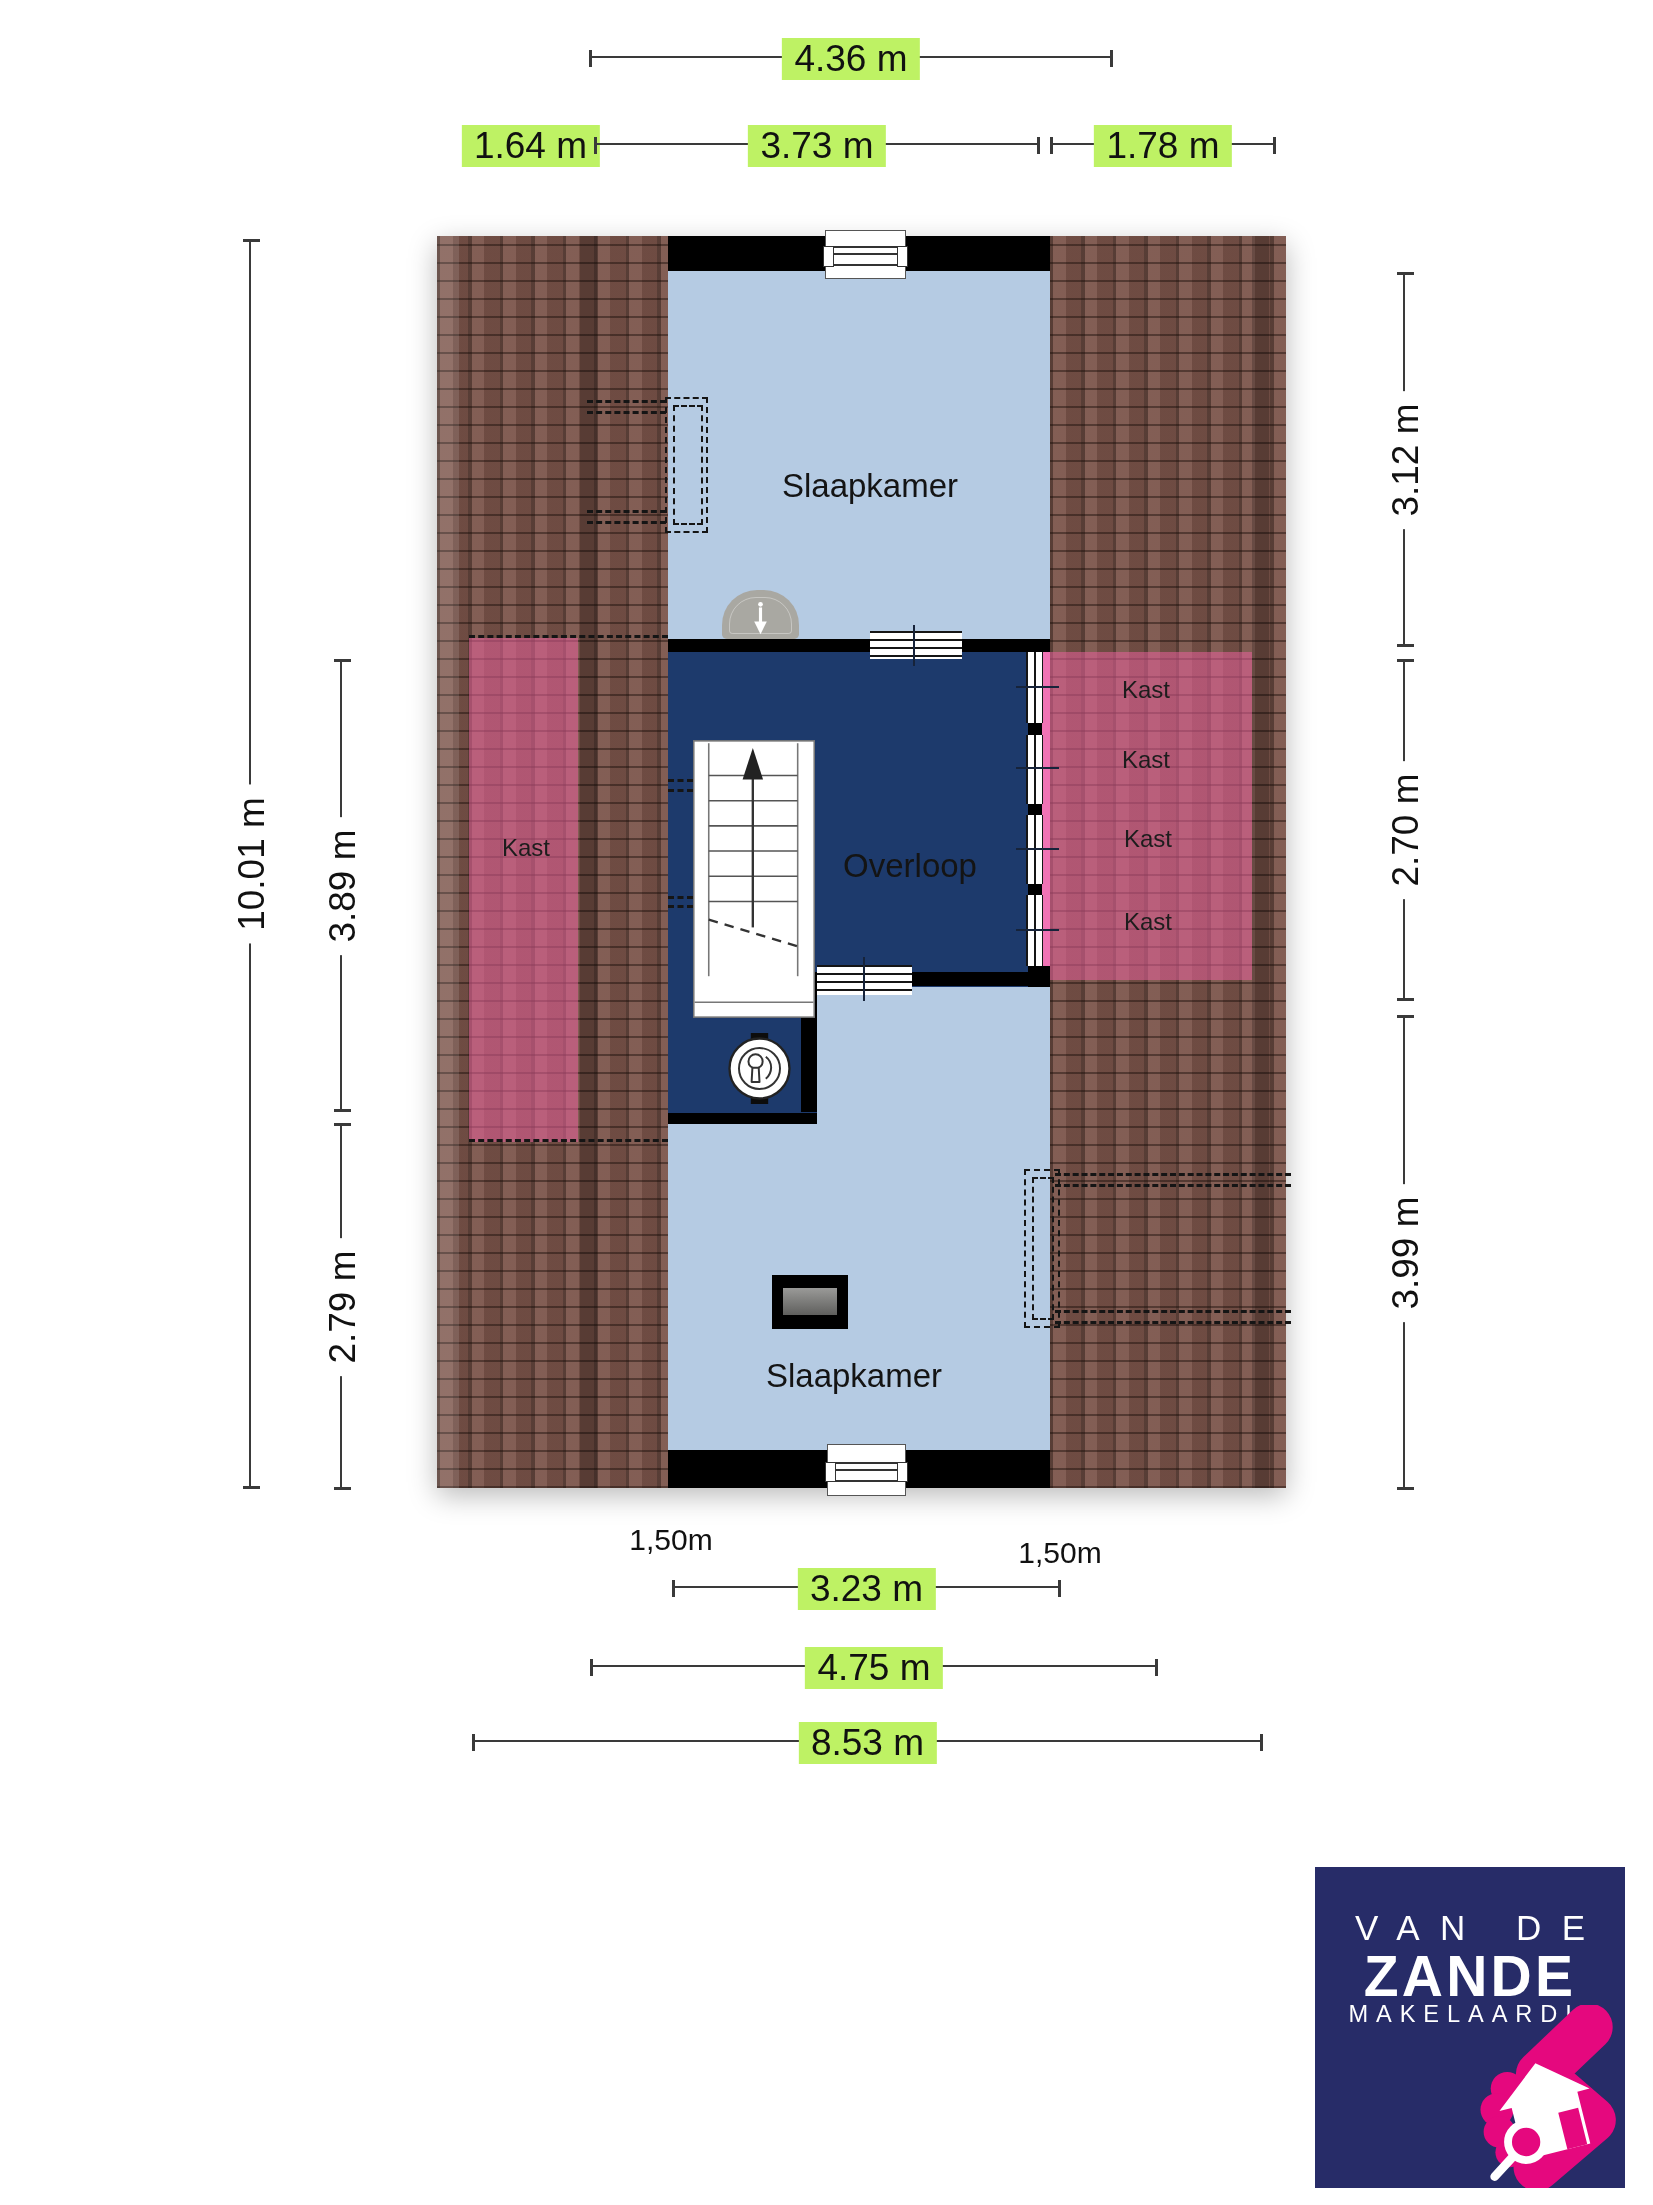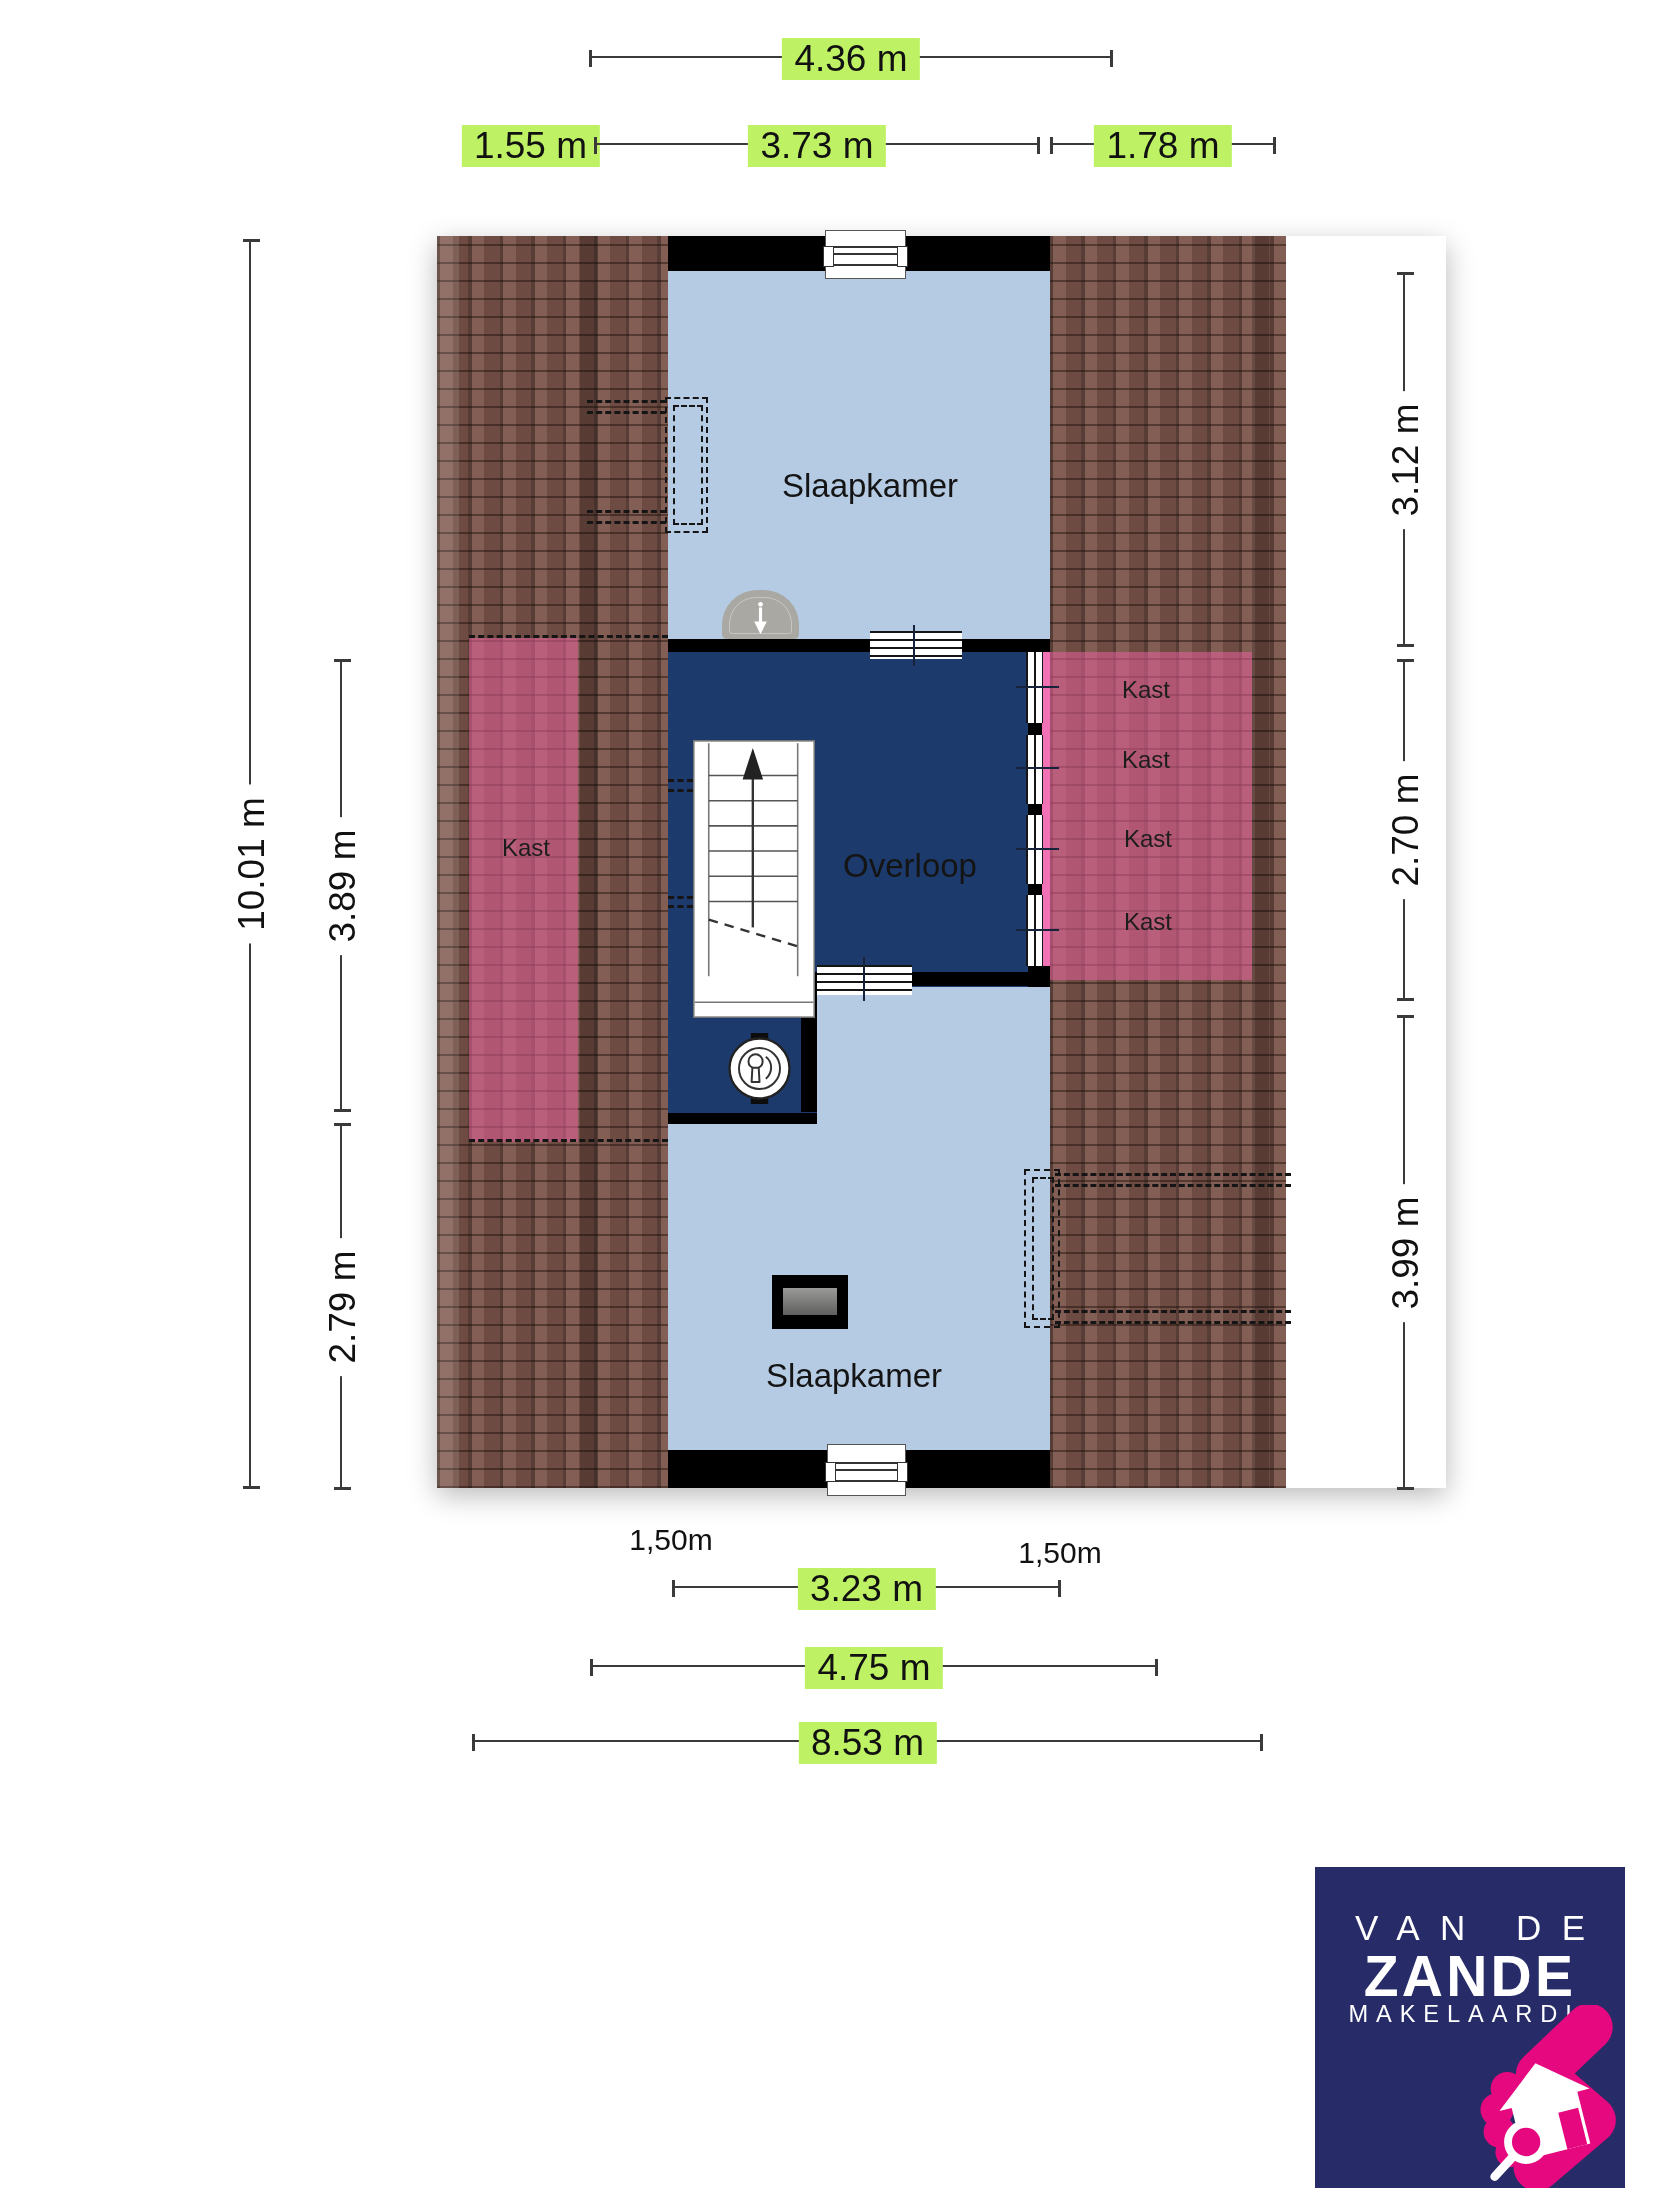--- a/index.html
+++ b/index.html
@@ -1,21 +1,21 @@
 <!DOCTYPE html>
 <html style="--room-light: #b5cbe3; --room-dark: #1d3a6c; --wall: #000000; --roof-base: #7b544a; --pink-overlay: #e7609a; --pink-strip: #f173b5; --dim-line: #3a3a3a; --logo-bg: #272c68; --logo-pink: #e5087e;font-size:12.6px"><head>
 <meta charset="utf-8">
 <style>
   html,body{margin:0;padding:0;background:#fff;}
   .canvas{position:relative;width:1654px;height:2205px;background:#fff;
           font-family:"Liberation Sans",sans-serif;color:#1a1a1a;overflow:hidden;}
   .abs{position:absolute;}
 
   
-  .plan{position:absolute;left:437px;top:236px;width:1009px;height:1252px;
+  .plan{position:absolute;left:437px;top:236px;width:849px;height:1252px;
         box-shadow:0 7.9px 27px rgba(0,0,0,.28);}
   .roof{position:absolute;background-color:var(--roof-base);
         background-image:
           repeating-linear-gradient(0deg, rgba(18,8,4,.42) 0 2.4px, rgba(0,0,0,0) 2.4px 18px),
           repeating-linear-gradient(90deg, rgba(18,8,4,.38) 0 3.2px, rgba(0,0,0,0) 3.2px 31.5px),
           repeating-linear-gradient(90deg, rgba(255,255,255,.06) 0 15.8px, rgba(0,0,0,.10) 15.8px 31.5px);}
   .roof .edge{position:absolute;left:0;top:0;bottom:0;width:22px;background:rgba(255,255,255,.12);}
   .roof .crease{position:absolute;top:0;bottom:0;width:17.3px;background:rgba(0,0,0,.20);}
   .room-light{position:absolute;background:var(--room-light);}
   .room-dark{position:absolute;background:var(--room-dark);}
@@ -202,21 +202,21 @@
   </div>
 
   <div class="dim-h" style="left:590px;top:56px;width:522px;">
     <i class="l"></i>
       <i class="r"></i>
       <span>4.36 m</span>
   </div>
   <div class="dim-h" style="left:476px;top:143px;width:109px;">
     <i class="l"></i>
       <i class="r"></i>
-      <span>1.55 m</span>
+      <span>1.64 m</span>
   </div>
   <div class="dim-h" style="left:595px;top:143px;width:444px;">
     <i class="l"></i>
       <i class="r"></i>
       <span>3.73 m</span>
   </div>
   <div class="dim-h" style="left:1051px;top:143px;width:224px;">
     <i class="l"></i>
       <i class="r"></i>
       <span>1.78 m</span>

